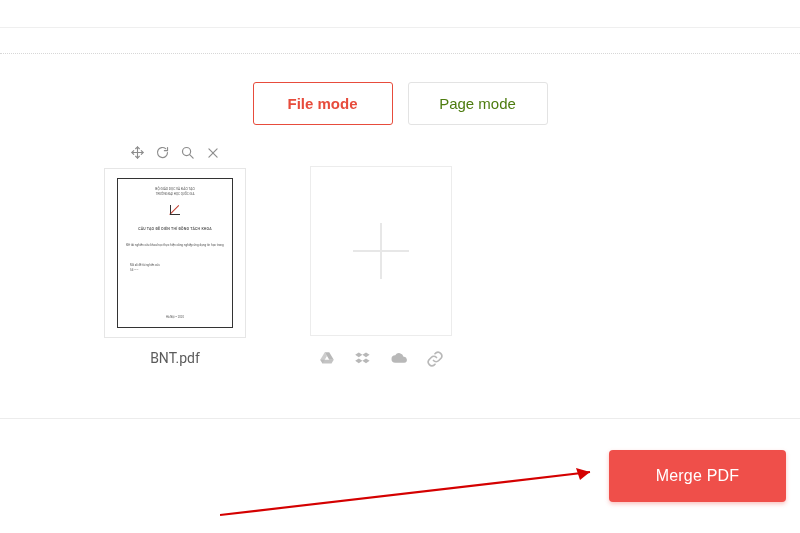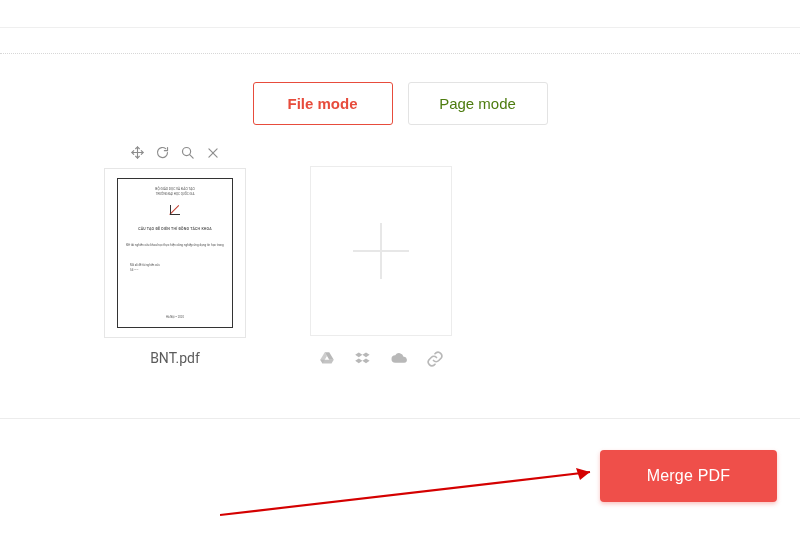--- a/index.html
+++ b/index.html
@@ -180,21 +180,21 @@
 
     .bottom-divider {
       position: absolute;
       left: 0; right: 0;
       top: 418px;
       border-top: 1px solid #ececec;
     }
 
     .merge-btn {
       position: absolute;
-      right: 23px;
+      right: 14px;
       top: 450px;
       width: 177px;
       height: 52px;
       border: none;
       border-radius: 4px;
       background: #ef4f4a;
       color: #ffffff;
       font-size: 16px;
       font-weight: 500;
       letter-spacing: .2px;

